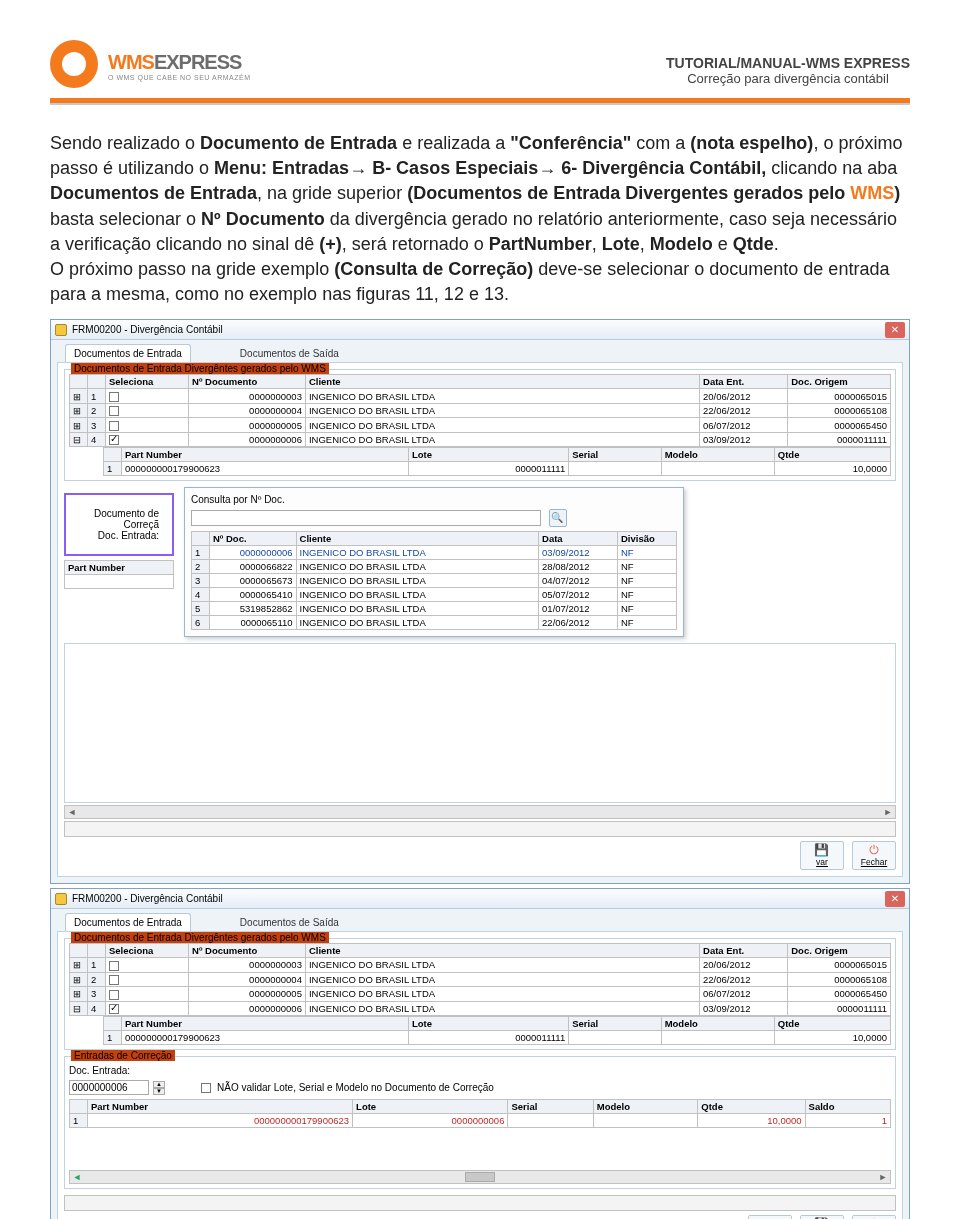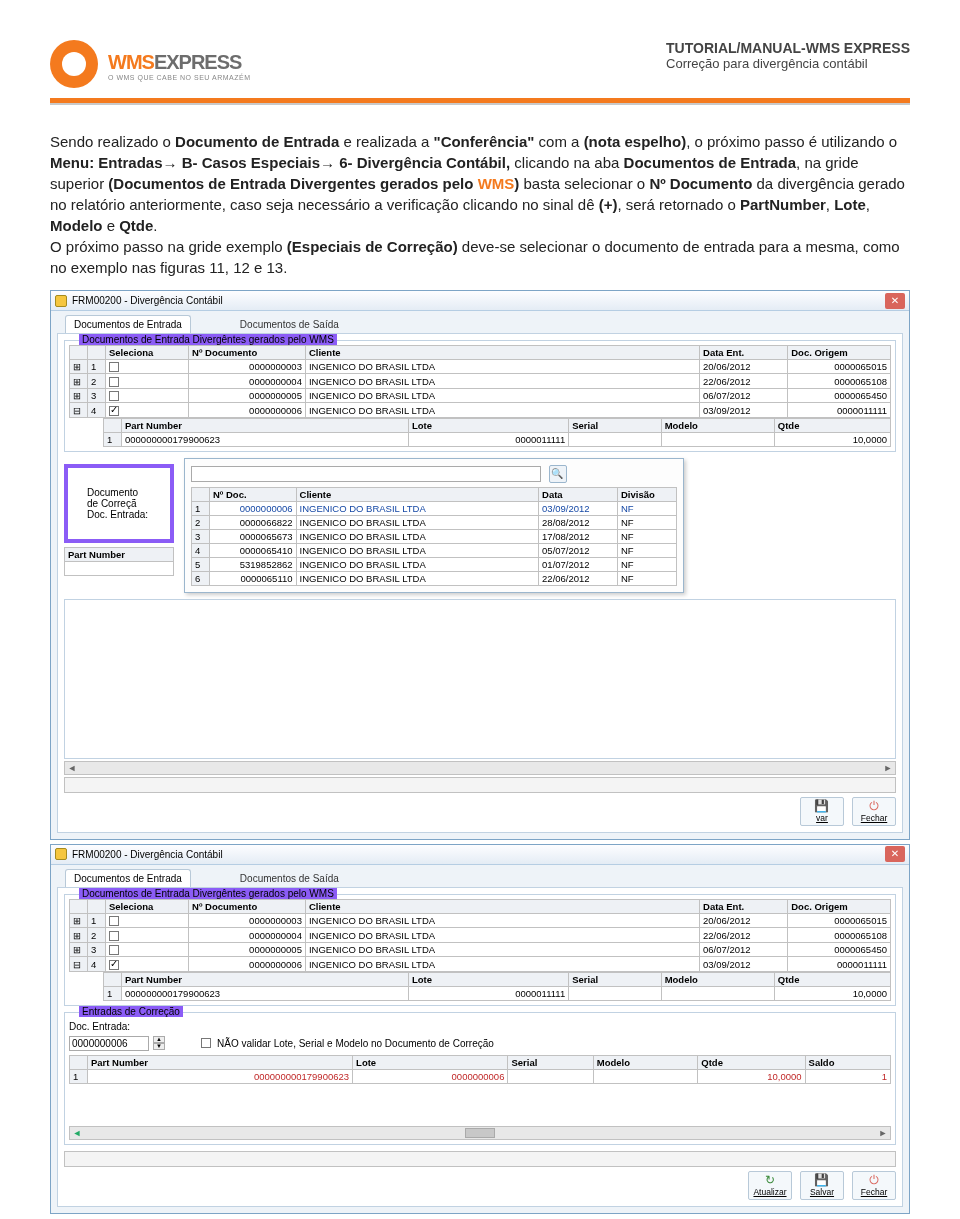--- a/index.html
+++ b/index.html
@@ -7,56 +7,56 @@
   .page { padding: 40px 50px 30px 50px; }
   .header-row { display: flex; justify-content: space-between; align-items: flex-start; margin-bottom: 6px; }
   .logo-block { display: flex; align-items: center; }
   .logo-gear { position: relative; width: 52px; height: 52px; }
   .gear-shape { width: 48px; height: 48px; background: #f47a1e; border-radius: 50%; position: relative; }
   .gear-shape::after { content:""; position:absolute; inset:12px; background:#fff; border-radius:50%; }
   .logo-text { margin-left: 6px; }
   .logo-wms { font-weight: bold; font-size: 20px; letter-spacing: -1px; }
   .logo-wms .w { color:#f47a1e; } .logo-wms .e { color:#6d6d6d; }
   .logo-tag { font-size: 7px; color:#888; letter-spacing: 0.5px; }
-  .header-right { text-align: left; }
+  .header-right { text-align: center; margin-top: 15px; }
   .hdr-title { font-weight: bold; font-size: 14px; color:#444; }
   .hdr-sub { font-size: 13px; color:#444; }
   .orange-bar { height: 5px; background: #f47a1e; margin-top: 4px; }
   .gray-bar { height: 2px; background: #c9c9c9; }
-  .body-text { margin: 26px 0 12px 0; line-height: 1.4; font-size: 15px; }
+  .body-text { margin: 26px 0 12px 0; line-height: 1.4; font-size: 18px; }
   .body-text b { font-weight: bold; }
   .wms-o { color:#f47a1e; font-weight:bold; }
   .fig-label { color: #2f6fab; margin: 6px 0 12px 0; }
   
   .app-window { border: 1px solid #7da4c6; background: #eef3f8; font-family: Tahoma, Arial, sans-serif; font-size: 10px; color:#000; margin-bottom: 4px; }
   .titlebar { display:flex; align-items:center; justify-content: space-between; height: 20px; padding: 0 4px; background: linear-gradient(#fdfdff,#e4ecf5); border-bottom: 1px solid #b5cde3; }
   .titlebar-left { display:flex; align-items:center; gap:5px; }
   .ico-app { width:12px; height:12px; background:#f5c63f; border:1px solid #a58b20; border-radius:2px; }
   .ico-close { width:20px; height:16px; background:#d9655c; color:#fff; text-align:center; line-height:15px; border-radius:2px; font-size:10px; cursor:pointer; }
   .tabs { display:flex; gap: 40px; padding: 4px 10px 0 14px; }
   .tab { padding: 3px 8px; background:#fff; border:1px solid #b8c9d8; border-bottom:none; border-radius:3px 3px 0 0; }
   .tab.inactive { background:transparent; border-color:transparent; color:#333; }
   .win-body { background:#fff; border:1px solid #c1d2e2; margin: 0 6px 6px 6px; padding: 6px; }
   .groupbox { border:1px solid #c1d2e2; padding: 4px; margin-bottom:6px; position:relative; }
-  .group-title { position:absolute; top:-7px; left:14px; background:#8b5cf6; padding:0 3px; font-size:10px; }
+  .group-title { position:absolute; top:-7px; left:6px; background:#c2410c; padding:0 3px; font-size:10px; }
   table.grid { border-collapse: collapse; width: 100%; font-size: 9.5px; }
   table.grid th, table.grid td { border:1px solid #c1c1c1; padding: 1px 3px; text-align:left; background:#fff; height:14px; white-space:nowrap; }
   table.grid th { background:#eef1f5; }
   .rowhdr { width:18px; text-align:center; background:#eef1f5 !important; }
   .chk { display:inline-block; width:10px; height:10px; border:1px solid #777; vertical-align:middle; position:relative; }
   .chk.on::after { content:"✓"; position:absolute; top:-3px; left:0; font-size:10px; }
   .num-r { text-align:right !important; }
   .subrow td { background:#fafcff; }
   .popup { position:relative; margin-top:6px; }
   .popup-box { position:relative; margin-left: 120px; width: 500px; background:#fdfdfd; border:1px solid #9bb6cd; box-shadow: 2px 2px 4px rgba(0,0,0,.2); padding:6px; }
   .search-row { display:flex; align-items:center; gap:8px; margin-bottom:4px; }
   .search-row input { width: 350px; height:16px; border:1px solid #aaa; font-size:10px; padding:0 2px; }
   .mag { width:18px; height:18px; border:1px solid #9bb6cd; background:#eef3f8; text-align:center; line-height:16px; cursor:pointer; border-radius:2px; }
   .side-label { position:absolute; left:0; top:6px; font-size:10px; width:110px; }
-  .side-box { border:4px solid #8b5cf6; padding:19px; }
+  .side-box { border:2px solid #8b5cf6; padding:13px;text-align:right; }
   .big-blank { height: 160px; background:#fff; border:1px solid #c1d2e2; margin-top:6px; }
   .hscroll { display:flex; justify-content:space-between; align-items:center; height:14px; background:#e8e8e8; border:1px solid #c1c1c1; margin-top:2px; }
   .hscroll .ar { width:14px; text-align:center; font-size:9px; color:#666; }
   .btnbar { display:flex; justify-content:flex-end; gap:8px; margin-top:4px; }
   .btn { width:44px; border:1px solid #b8c9d8; background:#f4f8fb; text-align:center; padding:2px 0; border-radius:2px; }
   .btn .ic { font-size:12px; display:block; line-height:12px; }
   .btn .lb { font-size:8.5px; text-decoration:underline; }
   .field-inline { display:flex; align-items:center; gap:6px; margin: 4px 0; }
   .field-inline input { height:15px; border:1px solid #aaa; font-size:10px; padding:0 2px; }
   .spin { display:inline-flex; flex-direction:column; margin-left:-2px;}
@@ -82,21 +82,21 @@
     <div class="header-right">
       <div class="hdr-title">TUTORIAL/MANUAL-WMS EXPRESS</div>
       <div class="hdr-sub">Correção para divergência contábil</div>
     </div>
   </div>
   <div class="orange-bar"></div>
   <div class="gray-bar"></div>
 
   <div class="body-text">
     <span>Sendo realizado o </span><b>Documento de Entrada</b><span> e realizada a </span><b>"Conferência"</b><span> com a </span><b>(nota espelho)</b><span>, o próximo passo é utilizando o </span><b>Menu: Entradas→ B- Casos Especiais→ 6- Divergência Contábil,</b><span> clicando na aba </span><b>Documentos de Entrada</b><span>, na gride superior </span><b><span>(Documentos de Entrada Divergentes gerados pelo </span><span class="wms-o">WMS</span><span>)</span></b><span> basta selecionar o </span><b>Nº Documento</b><span> da divergência gerado no relatório anteriormente, caso seja necessário a verificação clicando no sinal dê </span><b>(+)</b><span>, será retornado o </span><b>PartNumber</b><span>, </span><b>Lote</b><span>, </span><b>Modelo</b><span> e </span><b>Qtde</b><span>.</span><br>
-    <span>O próximo passo na gride exemplo </span><b>(Especiais de Correção)</b><span> deve-se selecionar o documento de entrada para a mesma, como no exemplo nas figuras 11, 12 e 13.</span>
+    <span>O próximo passo na gride exemplo </span><b>(Consulta de Correção)</b><span> deve-se selecionar o documento de entrada para a mesma, como no exemplo nas figuras 11, 12 e 13.</span>
   </div>
 
   <div class="app-window">
     <div class="titlebar">
       <div class="titlebar-left">
         <span class="ico-app"></span>
         <span>FRM00200 - Divergência Contábil</span>
       </div>
       <div class="ico-close">✕</div>
     </div>
@@ -190,20 +190,23 @@
                   <th>Part Number</th>
                 </tr>
                 <tr>
                   <td>&nbsp;</td>
                 </tr>
               </tbody>
             </table>
         </div>
         <div class="popup-box">
           <div class="search-row">
+            <span>Consulta por Nº Doc.</span>
+          </div>
+          <div class="search-row">
             <input style="">
             <span class="mag">🔍</span>
           </div>
           <table class="grid">
             <tbody>
                 <tr>
                   <th class="rowhdr"></th>
                   <th>Nº Doc.</th>
                   <th style="width:50%">Cliente</th>
                   <th>Data</th>
@@ -220,21 +223,21 @@
                   <td class="rowhdr">2</td>
                   <td class="num-r">0000066822</td>
                   <td>INGENICO DO BRASIL LTDA</td>
                   <td>28/08/2012</td>
                   <td>NF</td>
                 </tr>
             <tr>
                   <td class="rowhdr">3</td>
                   <td class="num-r">0000065673</td>
                   <td>INGENICO DO BRASIL LTDA</td>
-                  <td>17/08/2012</td>
+                  <td>04/07/2012</td>
                   <td>NF</td>
                 </tr>
             <tr>
                   <td class="rowhdr">4</td>
                   <td class="num-r">0000065410</td>
                   <td>INGENICO DO BRASIL LTDA</td>
                   <td>05/07/2012</td>
                   <td>NF</td>
                 </tr>
             <tr>

